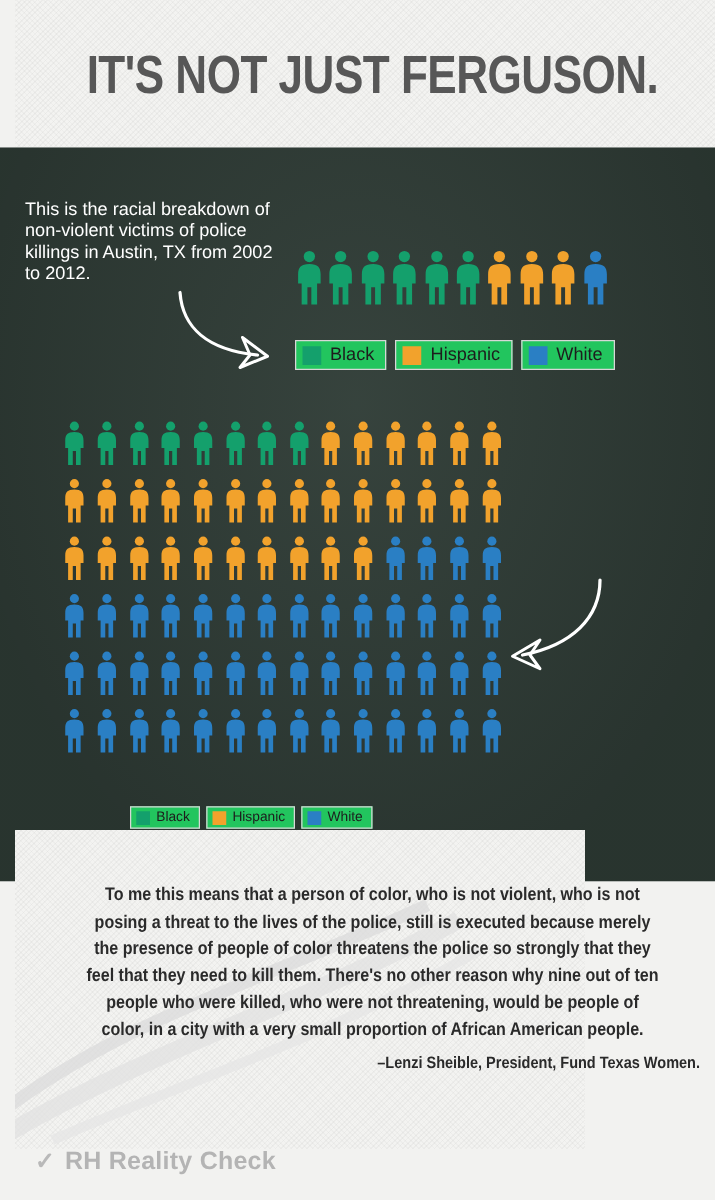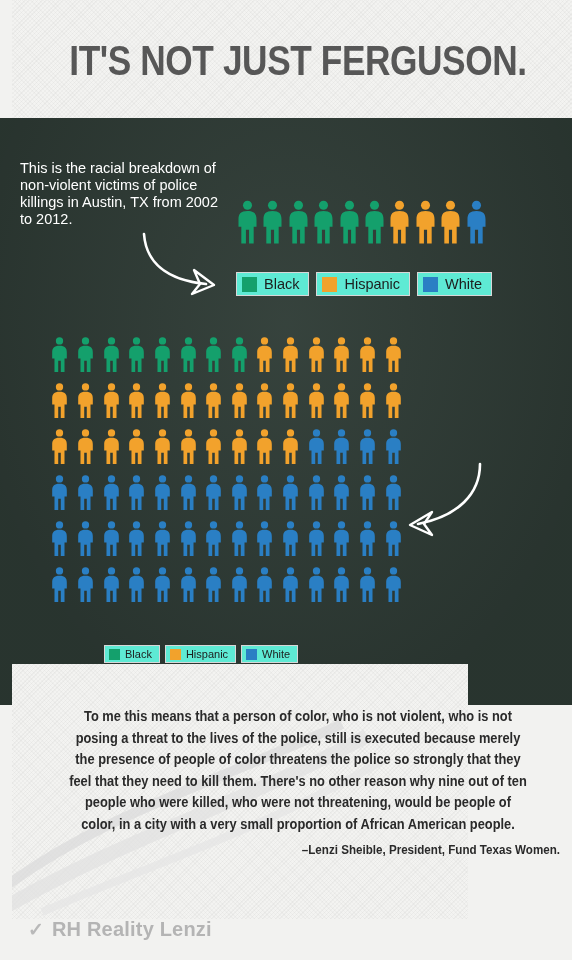--- a/index.html
+++ b/index.html
@@ -73,21 +73,21 @@
 
   .person{display:block;}
   .person.big{width:21px;height:44px;}
   .person.small{width:17px;height:37px;}
 
   
   .legend{position:absolute;display:flex;}
   .legend-1{left:236px;top:272px;gap:7px;}
   .legend-2{left:104px;top:645px;gap:5px;}
   .chip{
-    background:#5eead4;
+    background:#22c55e;
     display:flex;align-items:center;
     border:1px solid #d7d7d7;
   }
   .legend-1 .chip{padding:3px 9px 3px 5px;gap:7px;}
   .legend-2 .chip{padding:2px 7px 2px 4px;gap:5px;}
   .swatch{display:block;}
   .legend-1 .swatch{width:15px;height:15px;}
   .legend-2 .swatch{width:11px;height:11px;}
   .chip-label{
     color:#1d1d1d;
@@ -749,16 +749,16 @@
       <path d="M-10 225 C90 150, 200 120, 330 60" fill="none" stroke="#dcdcdc" stroke-width="10"></path>
       <path d="M-10 245 C110 175, 230 140, 355 72" fill="none" stroke="#e2e2e2" stroke-width="14"></path>
       <path d="M30 248 C150 196, 250 166, 372 96" fill="none" stroke="#e6e6e6" stroke-width="8"></path>
     </svg>
     <div class="quote">To me this means that a person of color, who is not violent, who is not posing a threat to the lives of the police, still is executed because merely the presence of people of color threatens the police so strongly that they feel that they need to kill them. There's no other reason why nine out of ten people who were killed, who were not threatening, would be people of color, in a city with a very small proportion of African American people.</div>
     <div class="attribution">–Lenzi Sheible, President, Fund Texas Women.</div>
   </div>
 
   <div class="brand">
     <span class="brand-check">✓</span>
-    <span class="brand-text">RH Reality Lenzi</span>
+    <span class="brand-text">RH Reality Check</span>
   </div>
 
 </div>
 
 </body></html>

